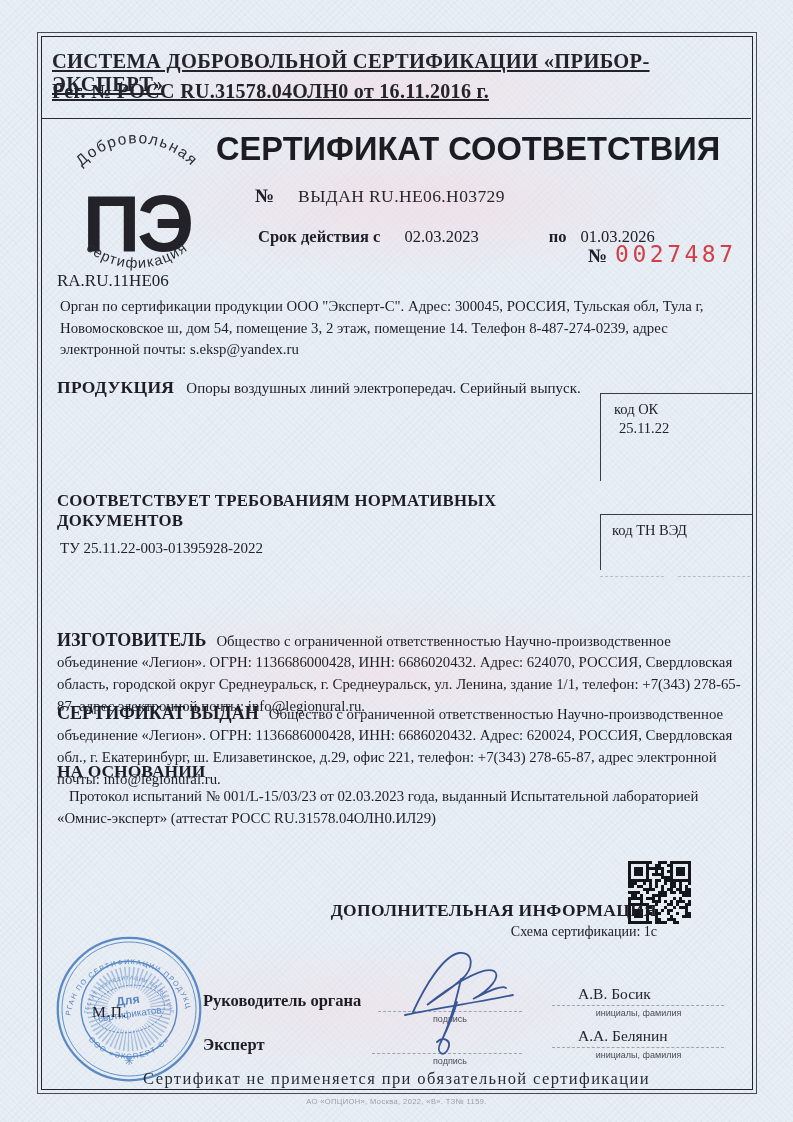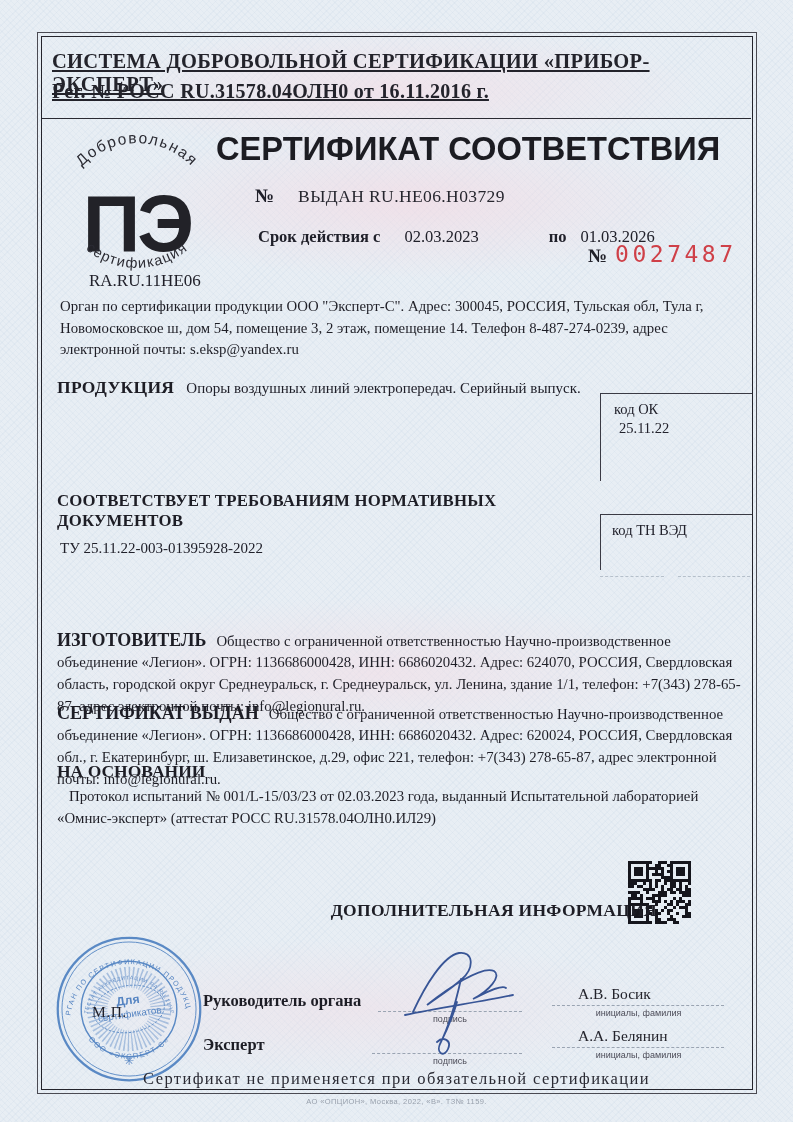--- a/index.html
+++ b/index.html
@@ -37,21 +37,21 @@
   .validity .d2{margin-left:14px;font-size:16.5px;}
   .formno{left:588px;top:241px;display:flex;align-items:baseline;gap:8px;}
   .formno .no{font-weight:bold;font-size:19px;color:#22222a;}
   .formno .digits{font-family:"DejaVu Sans Mono",monospace;font-size:23px;letter-spacing:3.5px;color:#cf4048;}
   
   .sec-label{font-weight:bold;color:#1d1d25;}
   .body-text{font-size:14.8px;line-height:21.6px;color:#1e1e26;}
   .org{left:57px;top:271px;width:692px;}
   .org .head{display:flex;gap:26px;align-items:baseline;}
   .org .head .sec-label{font-size:17.5px;letter-spacing:.4px;}
-  .org .head .code{font-size:17px;margin-left:32px;}
+  .org .head .code{font-size:17px;}
   .org p{margin:5px 0 0 3px;}
   .product{left:57px;top:377px;width:540px;font-size:15px;}
   .product .sec-label{font-size:17.5px;letter-spacing:.3px;margin-right:12px;}
   .codebox{border-top:1.2px solid #3a3a44;border-left:1.2px solid #3a3a44;font-size:14.5px;color:#22222c;}
   .codebox.ok{left:600px;top:393px;width:152px;height:88px;padding:7px 0 0 13px;box-sizing:border-box;}
   .codebox.ok .v{padding-left:5px;margin-top:2px;}
   .codebox.tnved{left:600px;top:514px;width:152px;height:56px;padding:7px 0 0 11px;box-sizing:border-box;}
   .dash{border-top:1.1px dashed #aeb9c4;opacity:.85;height:0;}
   .compliance{left:57px;top:491px;width:545px;}
   .compliance .sec-label{font-size:16.8px;letter-spacing:.2px;}
@@ -424,20 +424,21 @@
       <i style="grid-area:21/10"></i>
       <i style="grid-area:21/11"></i>
       <i style="grid-area:21/12"></i>
       <i style="grid-area:21/13"></i>
       <i style="grid-area:21/16"></i>
       <i style="grid-area:21/17"></i>
     </div>
 
   <div class="abs addinfo">
     <span class="sec-label">ДОПОЛНИТЕЛЬНАЯ ИНФОРМАЦИЯ</span>
+    <p>Схема сертификации: 1с</p>
   </div>
 
   <svg class="abs stamp" viewBox="0 0 160 160">
     <defs>
       <path id="stArcT" d="M 18,84 A 63,63 0 0 1 142,84" fill="none"></path>
       <path id="stArcB" d="M 26,92 A 56,56 0 0 0 134,92" fill="none"></path>
       <path id="stArcI" d="M 36,84 A 45,45 0 0 1 124,84" fill="none"></path>
     </defs>
     <g stroke="#4b7fc0" fill="none">
       <circle cx="80" cy="80" r="76" stroke-width="2.4"></circle>

